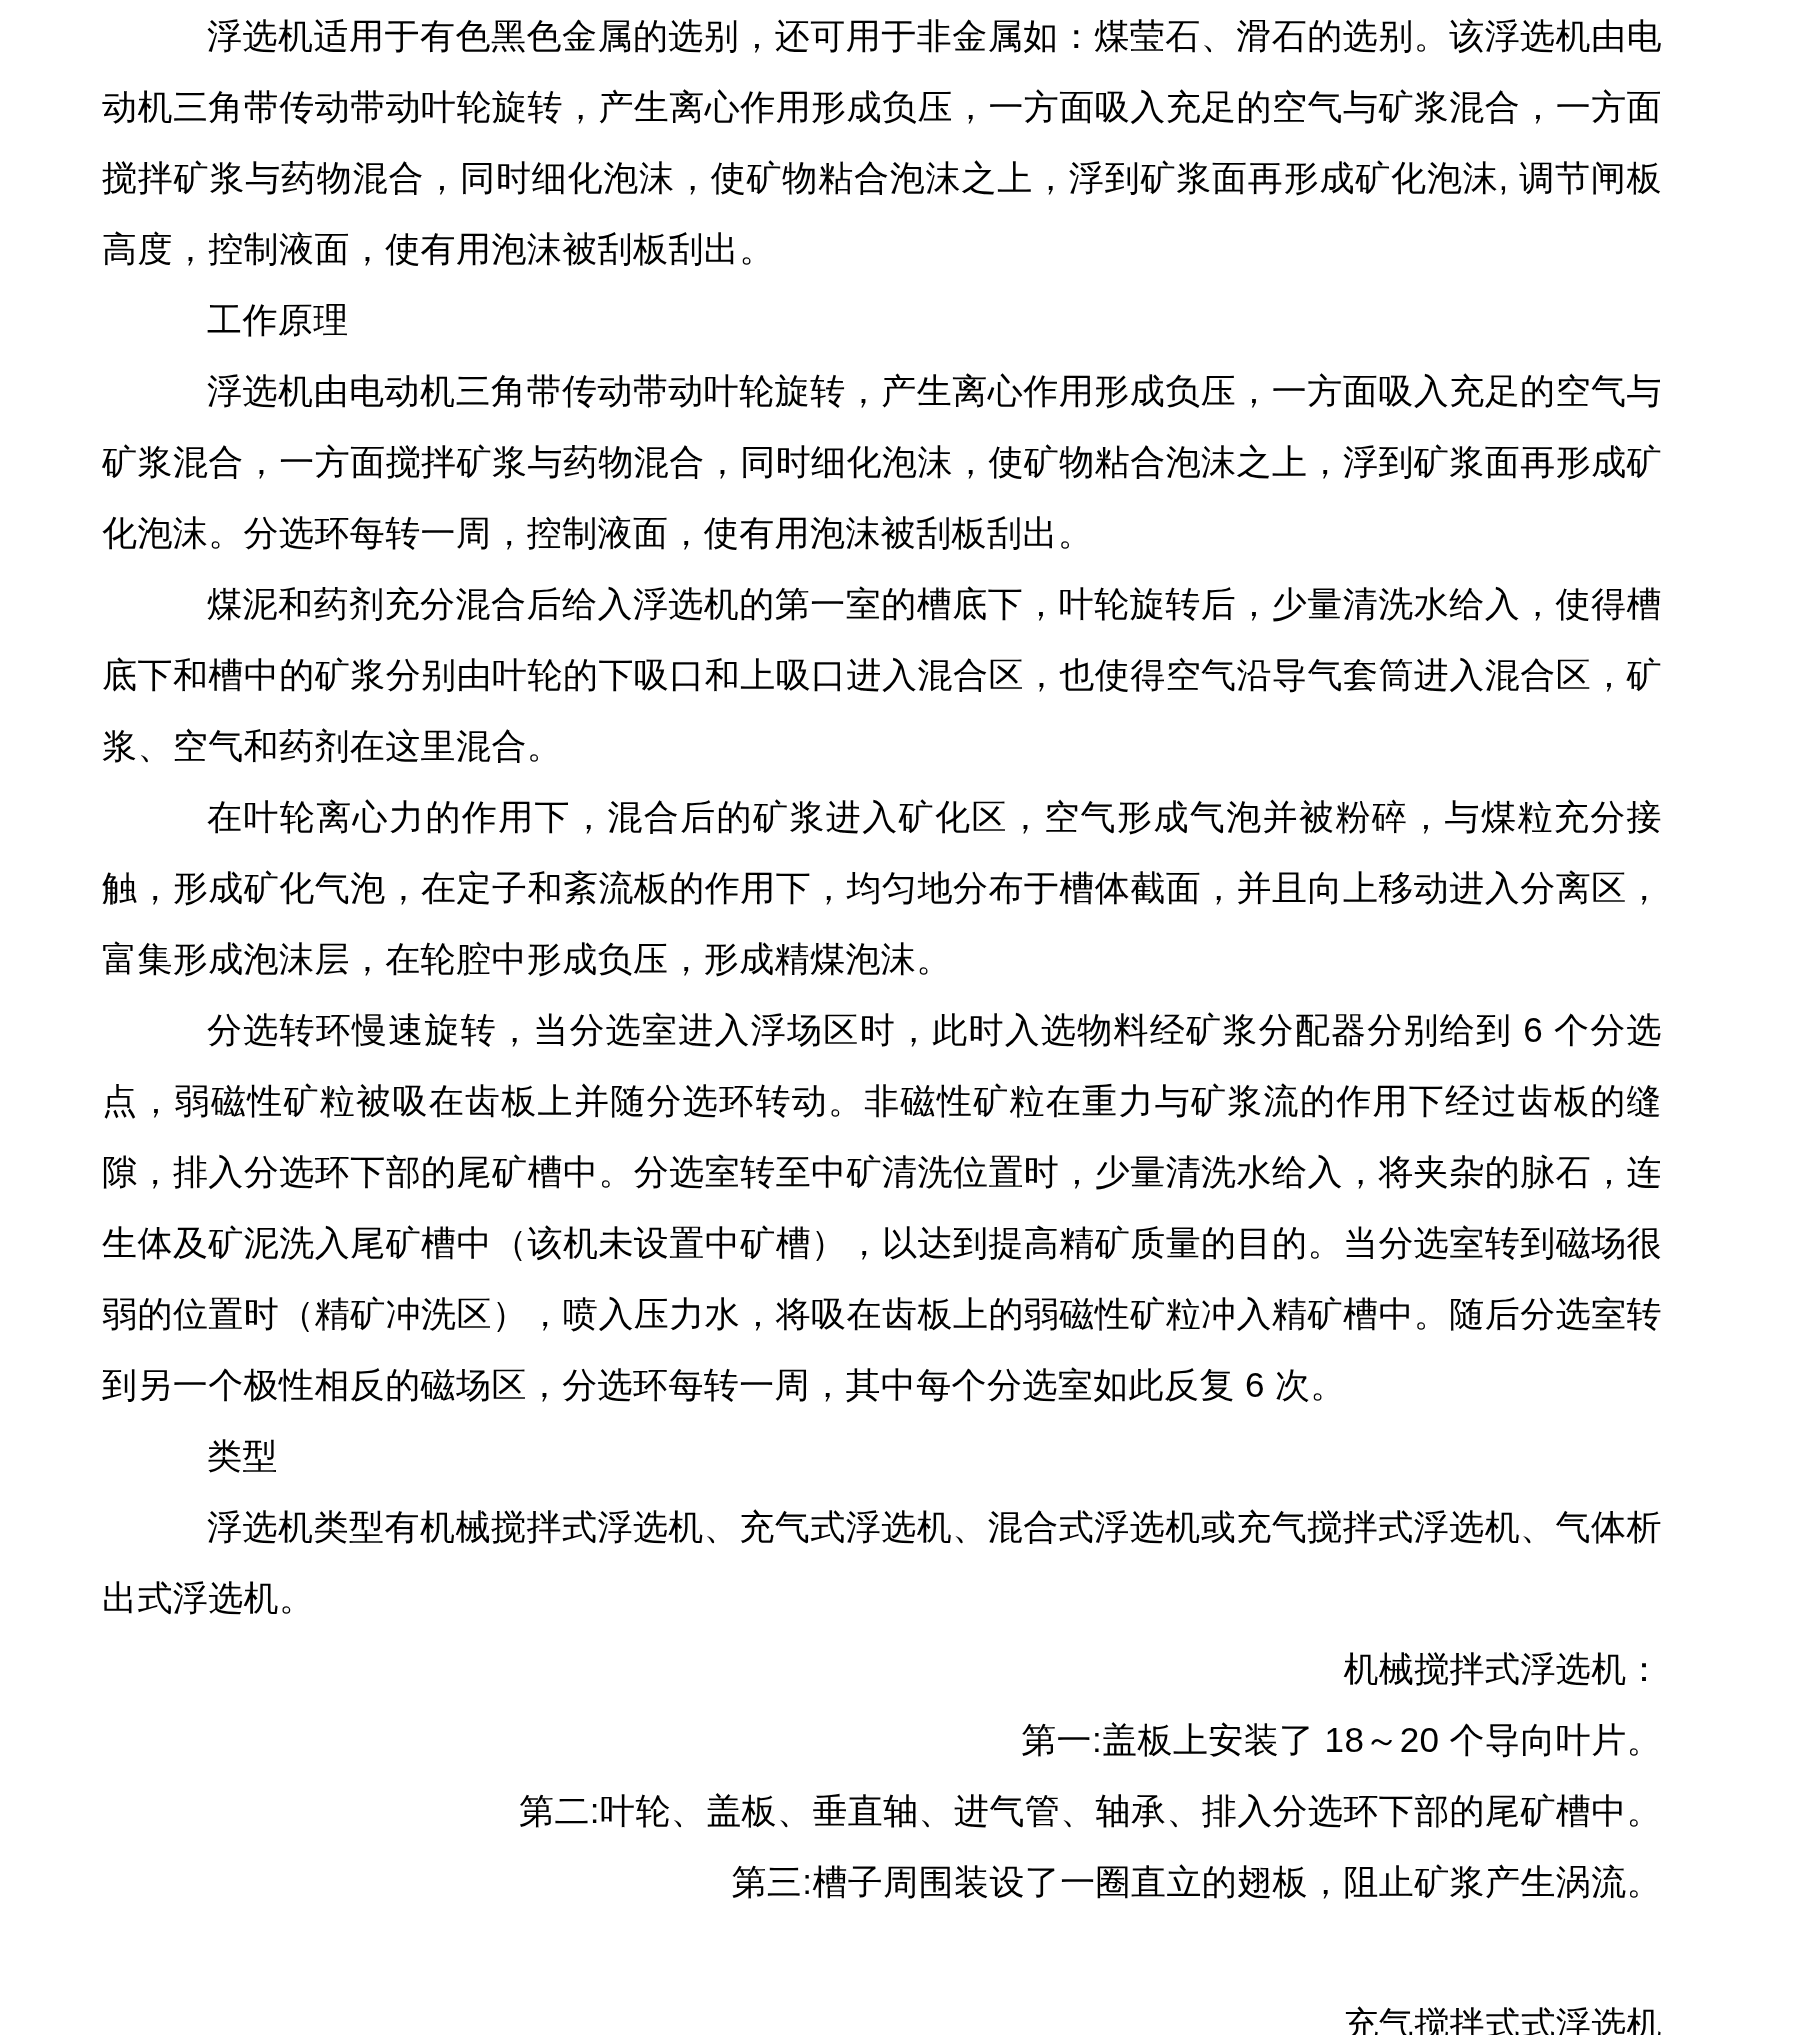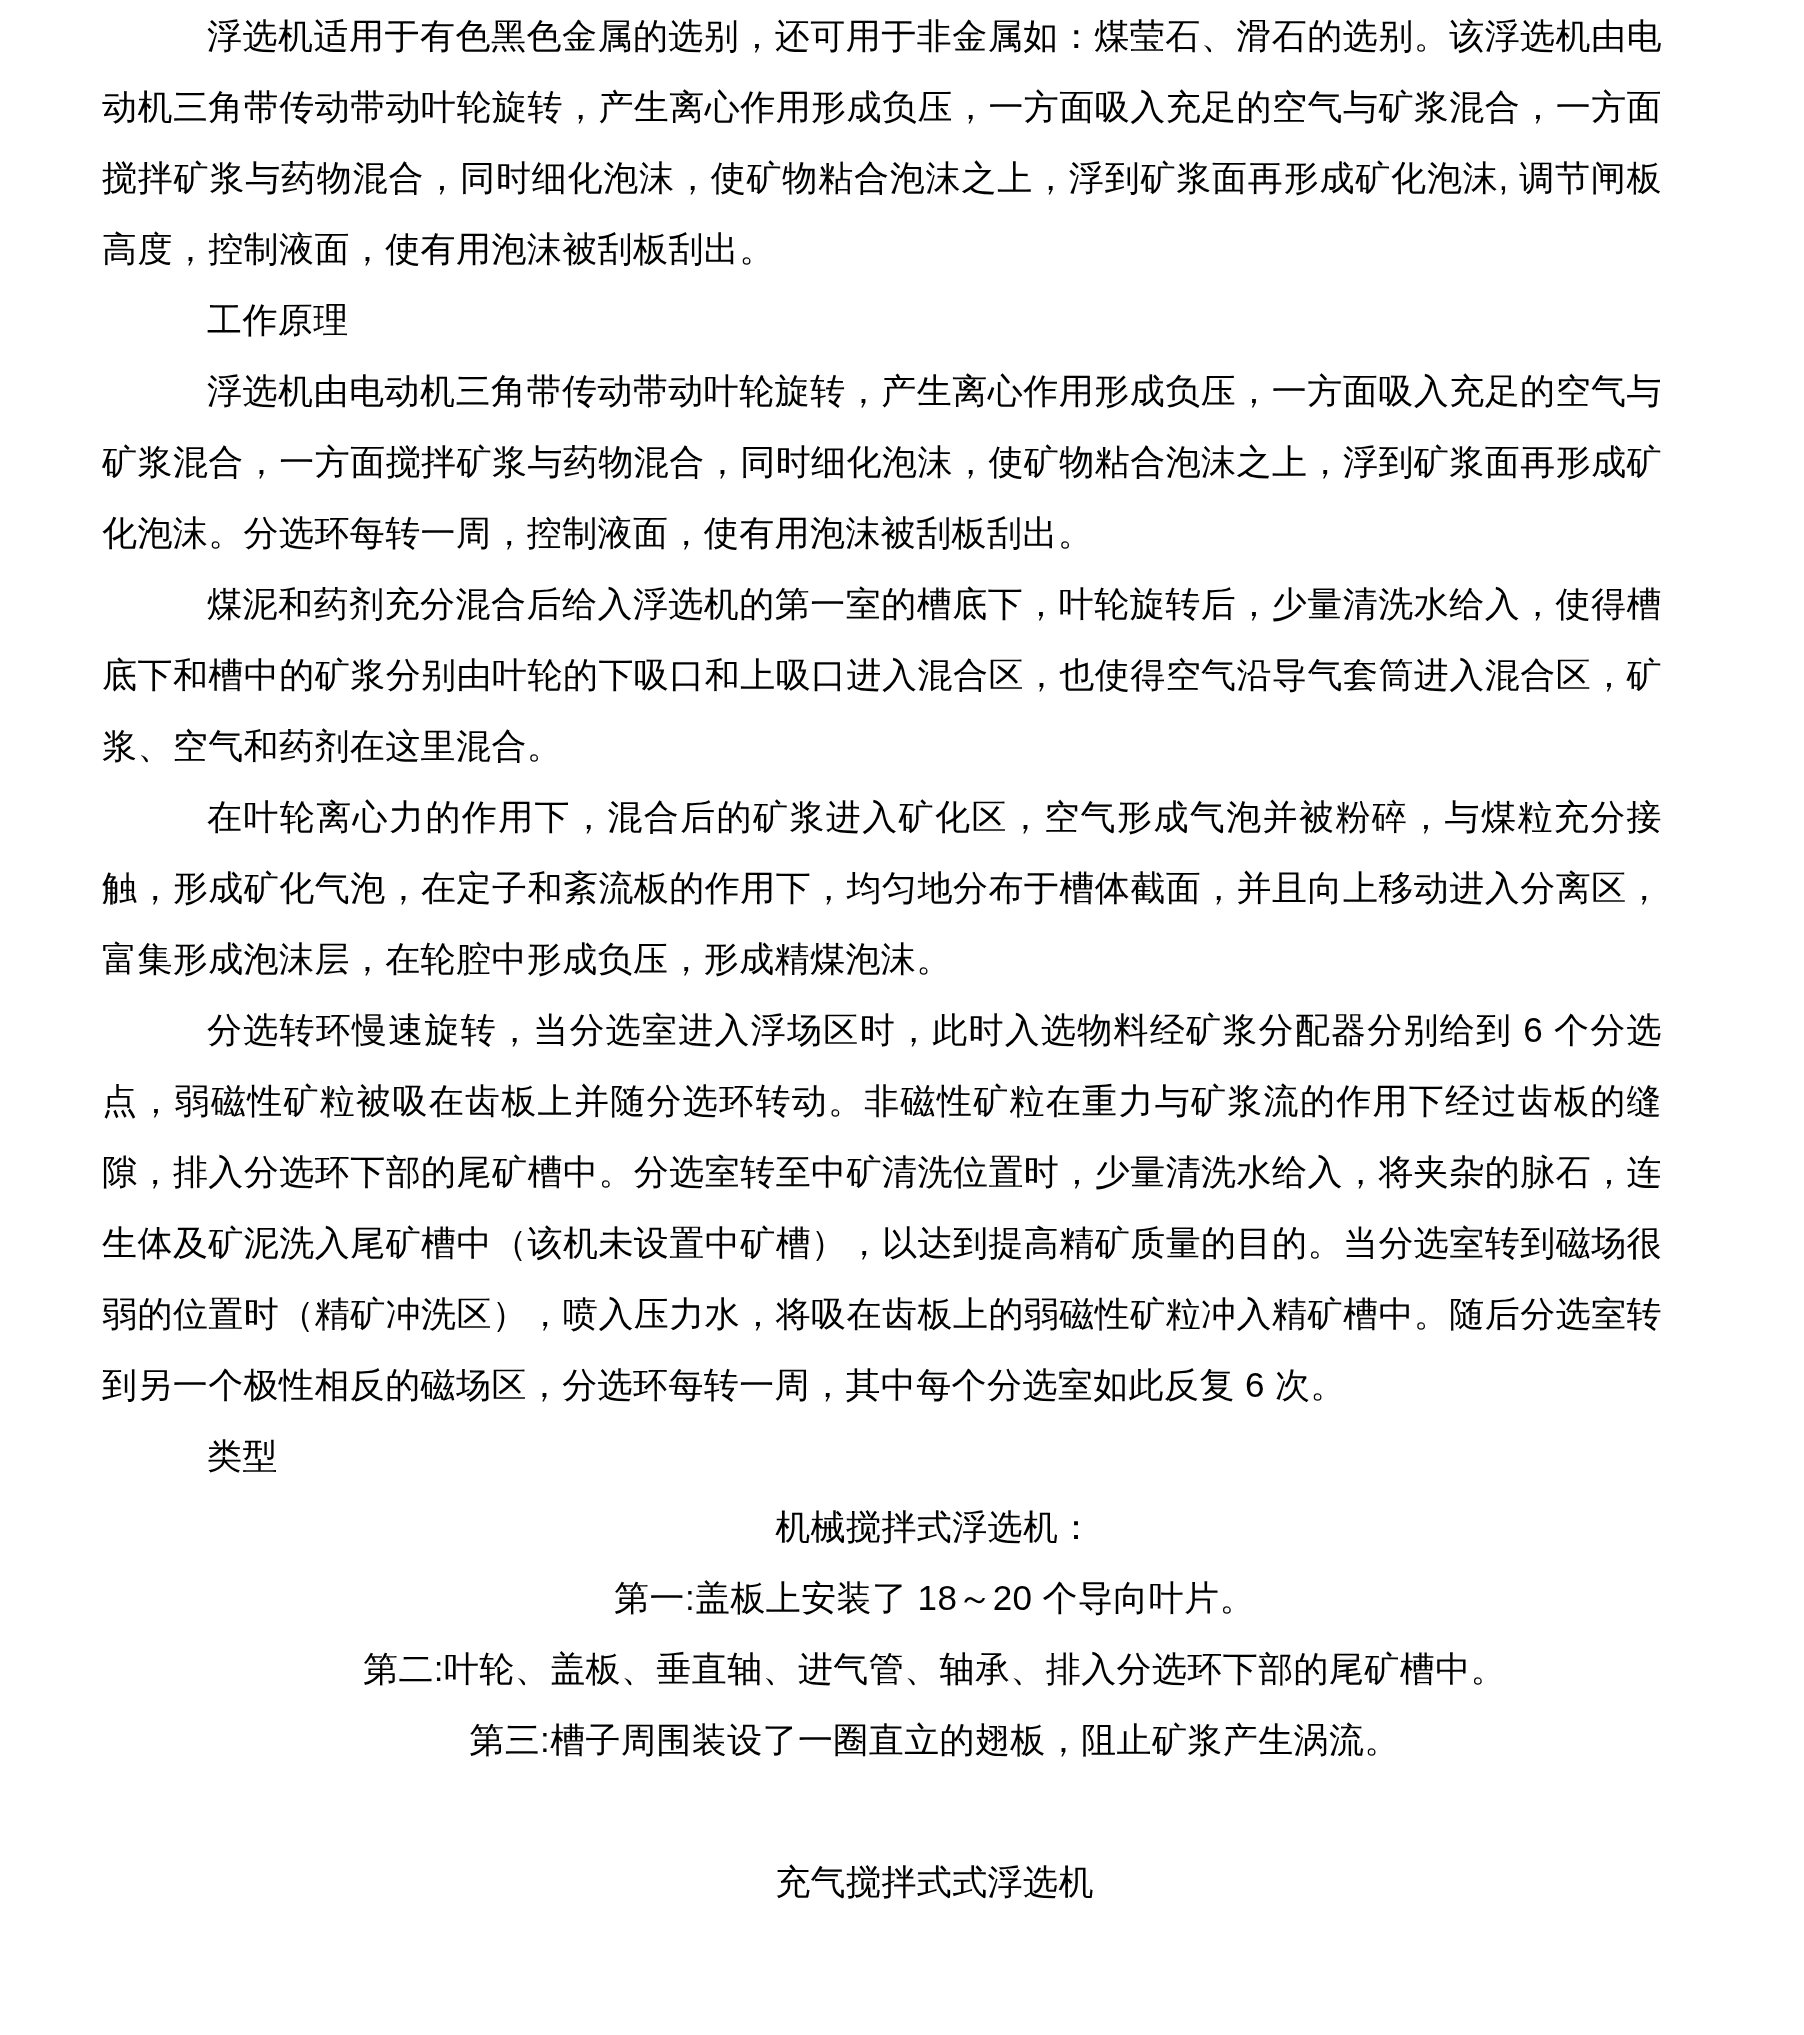--- a/index.html
+++ b/index.html
@@ -30,21 +30,21 @@
   }
   .heading {
     margin: 0;
     text-indent: 3em;
     font-weight: normal;
     text-align: left;
   }
   .line {
     margin: 0;
     text-indent: 3em;
-    text-align: center;
+    text-align: right;
     font-weight: normal;
   }
   .gap-before {
     margin-top: 71px;
   }
 </style>
 </head>
 <body>
 
 <div class="page">
@@ -55,20 +55,21 @@
   <p class="para">浮选机由电动机三角带传动带动叶轮旋转，产生离心作用形成负压，一方面吸入充足的空气与矿浆混合，一方面搅拌矿浆与药物混合，同时细化泡沫，使矿物粘合泡沫之上，浮到矿浆面再形成矿化泡沫。分选环每转一周，控制液面，使有用泡沫被刮板刮出。</p>
 
   <p class="para">煤泥和药剂充分混合后给入浮选机的第一室的槽底下，叶轮旋转后，少量清洗水给入，使得槽底下和槽中的矿浆分别由叶轮的下吸口和上吸口进入混合区，也使得空气沿导气套筒进入混合区，矿浆、空气和药剂在这里混合。</p>
 
   <p class="para">在叶轮离心力的作用下，混合后的矿浆进入矿化区，空气形成气泡并被粉碎，与煤粒充分接触，形成矿化气泡，在定子和紊流板的作用下，均匀地分布于槽体截面，并且向上移动进入分离区，富集形成泡沫层，在轮腔中形成负压，形成精煤泡沫。</p>
 
   <p class="para">分选转环慢速旋转，当分选室进入浮场区时，此时入选物料经矿浆分配器分别给到 6 个分选点，弱磁性矿粒被吸在齿板上并随分选环转动。非磁性矿粒在重力与矿浆流的作用下经过齿板的缝隙，排入分选环下部的尾矿槽中。分选室转至中矿清洗位置时，少量清洗水给入，将夹杂的脉石，连生体及矿泥洗入尾矿槽中（该机未设置中矿槽），以达到提高精矿质量的目的。当分选室转到磁场很弱的位置时（精矿冲洗区），喷入压力水，将吸在齿板上的弱磁性矿粒冲入精矿槽中。随后分选室转到另一个极性相反的磁场区，分选环每转一周，其中每个分选室如此反复 6 次。</p>
 
   <p class="heading">类型</p>
 
+  <p class="para">浮选机类型有机械搅拌式浮选机、充气式浮选机、混合式浮选机或充气搅拌式浮选机、气体析出式浮选机。</p>
 
   <p class="line">机械搅拌式浮选机：</p>
 
   <p class="line">第一:盖板上安装了 18～20 个导向叶片。</p>
 
   <p class="line">第二:叶轮、盖板、垂直轴、进气管、轴承、排入分选环下部的尾矿槽中。</p>
 
   <p class="line">第三:槽子周围装设了一圈直立的翅板，阻止矿浆产生涡流。</p>
 
   <p class="line gap-before">充气搅拌式式浮选机</p>

